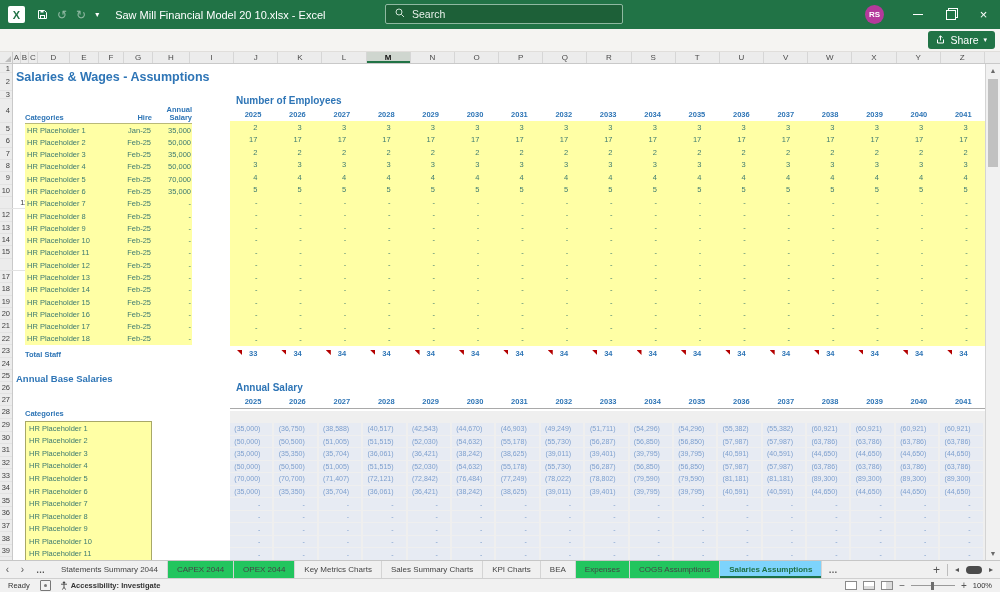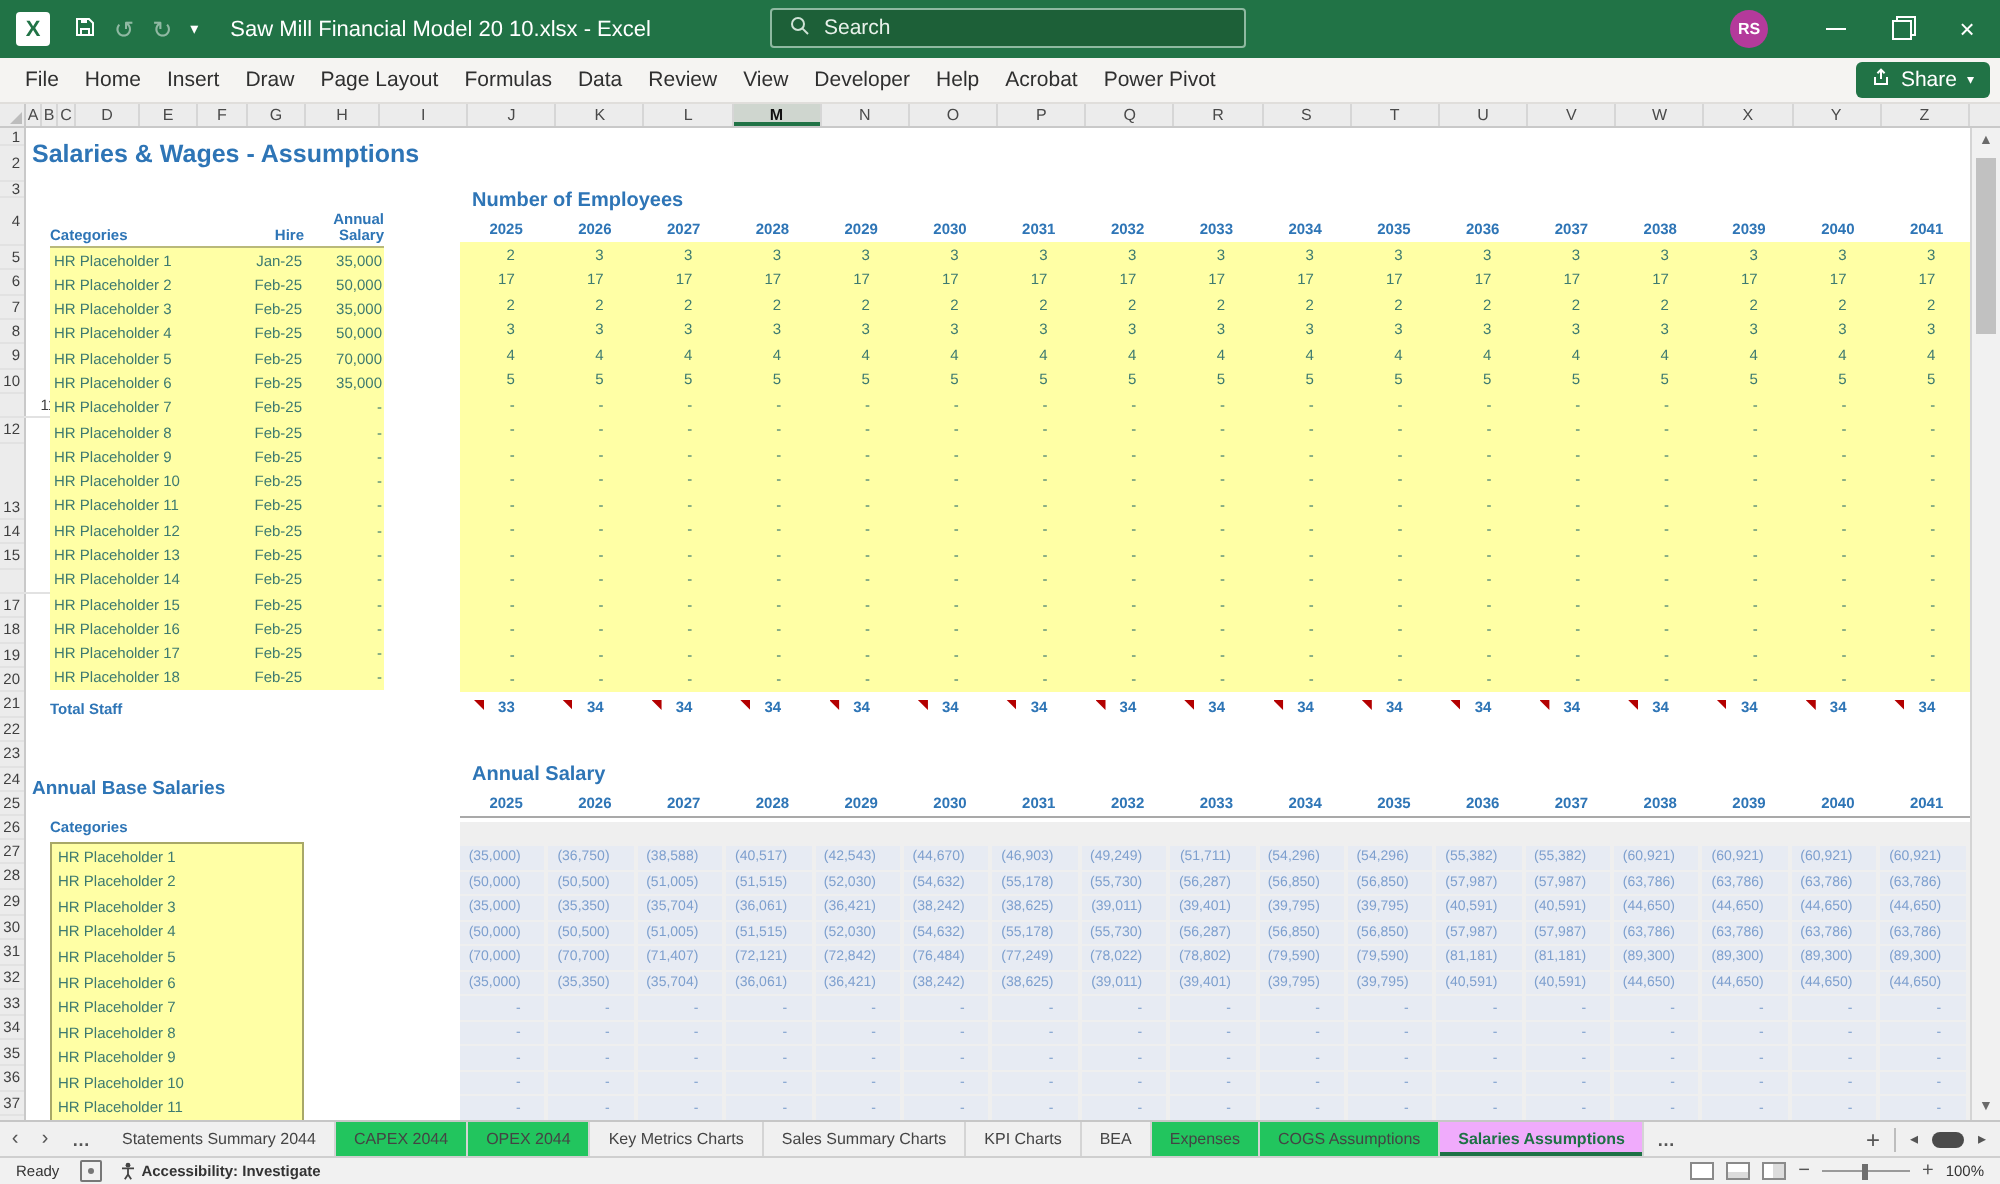--- a/index.html
+++ b/index.html
@@ -47,21 +47,21 @@
   #staff-head{left:25px;top:35px;width:167px;height:23px;display:flex;align-items:flex-end;font-size:7.5px;}
   .sh-cat{flex:1;}
   .sh-hire{width:32px;text-align:right;}
   .sh-sal{width:40px;text-align:right;line-height:1.05;}
   #yellow1{left:25px;top:59px;width:167px;height:222px;background:#ffffa5;border-top:1px solid #b9b97a;display:flex;flex-direction:column;box-sizing:border-box;}
   .srow{flex:1;display:flex;align-items:center;font-size:7.5px;color:#3d7a70;}
   .sname{flex:1;padding-left:2px;}
   .shire{width:32px;text-align:right;}
   .ssal{width:40px;text-align:right;padding-right:1px;}
   #total-staff{left:25px;top:286px;font-size:7.5px;}
-  #base-heading{left:16px;top:325px;font-size:9.5px;}
+  #base-heading{left:16px;top:309px;font-size:9.5px;}
   #cat2{left:25px;top:345px;font-size:7.5px;}
   #yellow2{left:25px;top:357px;width:127px;height:140px;background:#ffffa5;border:1px solid #a8a868;display:flex;flex-direction:column;box-sizing:border-box;}
   .brow{flex:1;display:flex;align-items:center;padding-left:3px;font-size:7.5px;color:#3d7a70;}
 
   #emp-heading{left:236px;top:31px;font-size:10px;}
   #emp-years{left:230px;top:44px;width:755px;height:13px;display:flex;}
   #sal-years{left:230px;top:331px;width:755px;height:13px;display:flex;border-bottom:1px solid #a9a9a9;box-sizing:content-box;}
   .ycell{flex:0 0 44.4px;width:44.4px;font-size:7.5px;color:#2e75b6;font-weight:bold;text-align:right;padding-right:13px;box-sizing:border-box;line-height:13px;}
   #emp-grid{left:230px;top:57px;width:755px;height:225px;background:#ffffa5;display:flex;flex-direction:column;}
   .erow{flex:1;display:flex;}
@@ -80,21 +80,21 @@
   .vs-up{top:3px;}
   .vs-down{bottom:3px;}
   .vs-thumb{position:absolute;left:2px;right:2px;top:15px;height:88px;background:#c1c1c1;}
 
   
   .tabbar{flex:0 0 18px;height:18px;background:#f0f0f0;border-top:1px solid #c6c6c6;display:flex;align-items:stretch;font-size:8px;color:#444;box-sizing:border-box;}
   .tnav{width:15px;display:flex;align-items:center;justify-content:center;color:#555;font-size:10px;}
   .tdots{display:flex;align-items:center;padding:0 6px;color:#555;font-weight:bold;letter-spacing:1px;font-size:9px;}
   .sheettab{display:flex;align-items:center;padding:0 9px;border-right:1px solid #d4d4d4;white-space:nowrap;box-sizing:border-box;}
   .sheettab.yellow{background:#22c55e;}
-  .sheettab.active{background:#f0abfc;color:#1e7145;font-weight:bold;box-shadow:inset 0 -2px 0 #1e7145;}
+  .sheettab.active{background:#7dd3fc;color:#1e7145;font-weight:bold;box-shadow:inset 0 -2px 0 #1e7145;}
   .tab-right{margin-left:auto;display:flex;align-items:center;gap:7px;padding:0 7px;}
   .tplus{font-size:12px;color:#555;}
   .vdiv{width:1px;height:12px;background:#bdbdbd;}
   .hthumb{width:16px;height:8px;background:#4a4a4a;border-radius:4px;}
   .tri{font-size:8px;color:#555;}
 
   
   .statusbar{flex:0 0 14px;height:14px;background:#f1f1f1;border-top:1px solid #cfcfcf;display:flex;align-items:center;font-size:7.5px;color:#333;box-sizing:border-box;}
   .sb-ready{margin-left:8px;}
   .sb-rec{width:9px;height:9px;border:1px solid #777;border-radius:1px;margin-left:10px;display:flex;align-items:center;justify-content:center;}
@@ -146,35 +146,20 @@
       <div class="winbtn">
           <span class="restore-glyph"></span>
         </div>
       <div class="winbtn">
           <span class="close-glyph">×</span>
         </div>
     </div>
   </div>
 
   <div class="ribbon">
-    <div id="ribbon-tabs" style="display:flex;height:100%;">
-        <div class="rtab">File</div>
-        <div class="rtab">Home</div>
-        <div class="rtab">Insert</div>
-        <div class="rtab">Draw</div>
-        <div class="rtab">Page Layout</div>
-        <div class="rtab">Formulas</div>
-        <div class="rtab">Data</div>
-        <div class="rtab">Review</div>
-        <div class="rtab">View</div>
-        <div class="rtab">Developer</div>
-        <div class="rtab">Help</div>
-        <div class="rtab">Acrobat</div>
-        <div class="rtab">Power Pivot</div>
-      </div>
     <div class="share">
       <span>
         <svg width="9" height="9" viewBox="0 0 9 9">
             <path d="M1.5 4.5v3.5h6V4.5M4.5 5.5V1M2.7 2.6L4.5.8l1.8 1.8" fill="none" stroke="#fff"></path>
           </svg>
       </span>
       <span>Share</span>
       <span class="caret">▾</span>
     </div>
   </div>
@@ -219,21 +204,21 @@
         <div class="gutrow" style="height: 8px;">3</div>
         <div class="gutrow" style="height: 24px;">4</div>
         <div class="gutrow" style="height: 12.33px;">5</div>
         <div class="gutrow" style="height: 12.33px;">6</div>
         <div class="gutrow" style="height: 12.33px;">7</div>
         <div class="gutrow" style="height: 12.33px;">8</div>
         <div class="gutrow" style="height: 12.33px;">9</div>
         <div class="gutrow" style="height: 12.33px;">10</div>
         <div class="gutrow" style="height: 12.33px; padding-left: 28px;">11</div>
         <div class="gutrow" style="height: 12.33px;">12</div>
-        <div class="gutrow" style="height: 12.33px; margin-top: 26px;">13</div>
+        <div class="gutrow" style="height: 12.33px;">13</div>
         <div class="gutrow" style="height: 12.33px;">14</div>
         <div class="gutrow" style="height: 12.33px;">15</div>
         <div class="gutrow" style="height: 12.33px; padding-left: 40px;">16</div>
         <div class="gutrow" style="height: 12.33px;">17</div>
         <div class="gutrow" style="height: 12.33px;">18</div>
         <div class="gutrow" style="height: 12.33px;">19</div>
         <div class="gutrow" style="height: 12.33px;">20</div>
         <div class="gutrow" style="height: 12.33px;">21</div>
         <div class="gutrow" style="height: 12.33px;">22</div>
         <div class="gutrow" style="height: 13px;">23</div>

